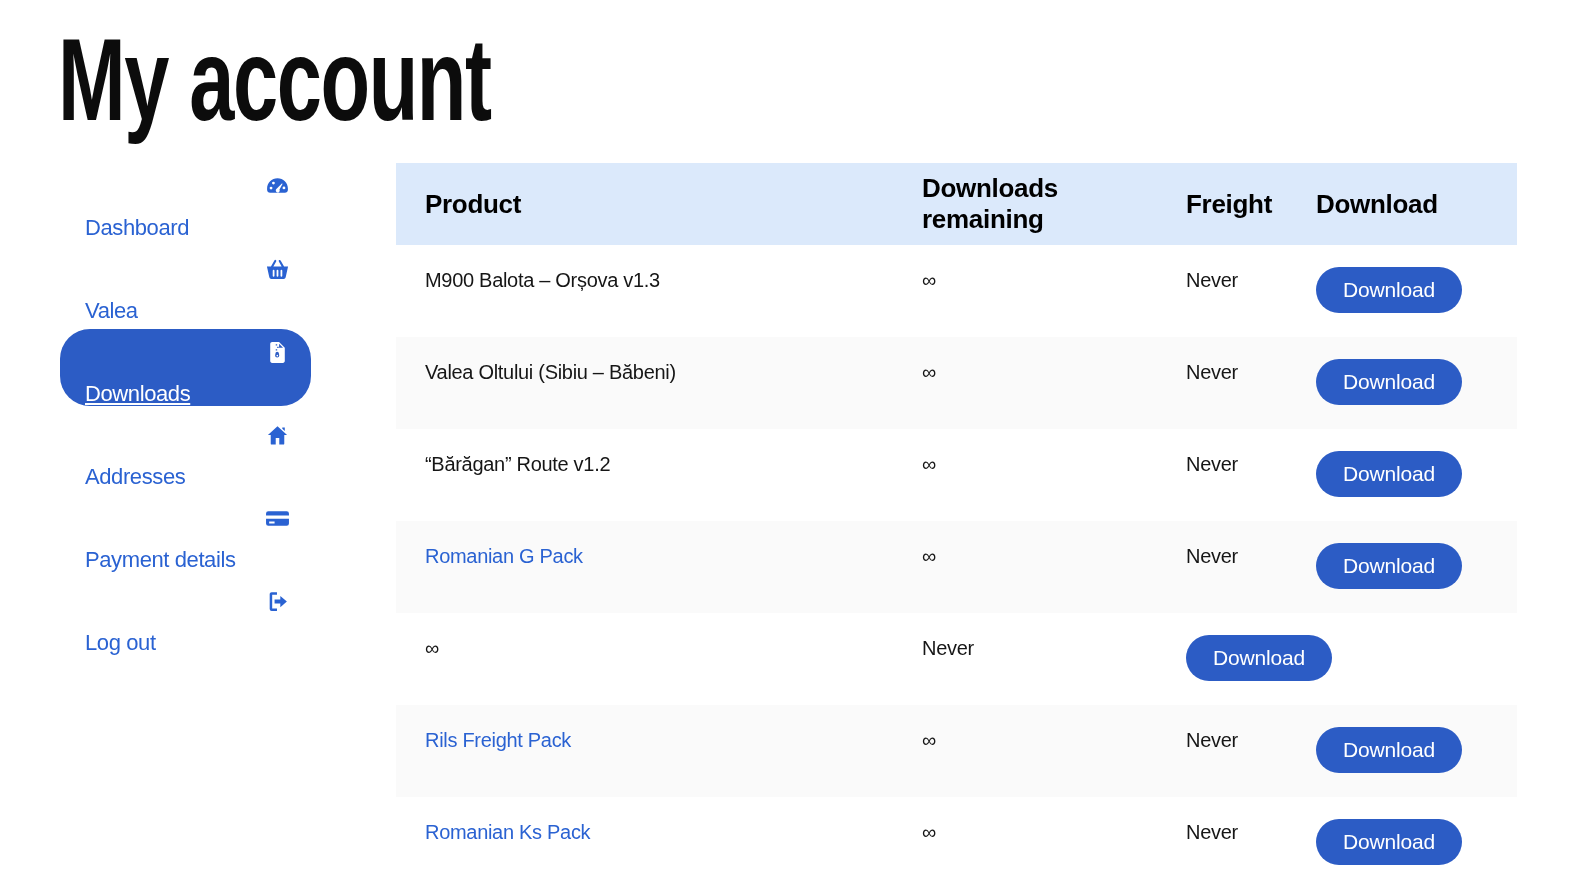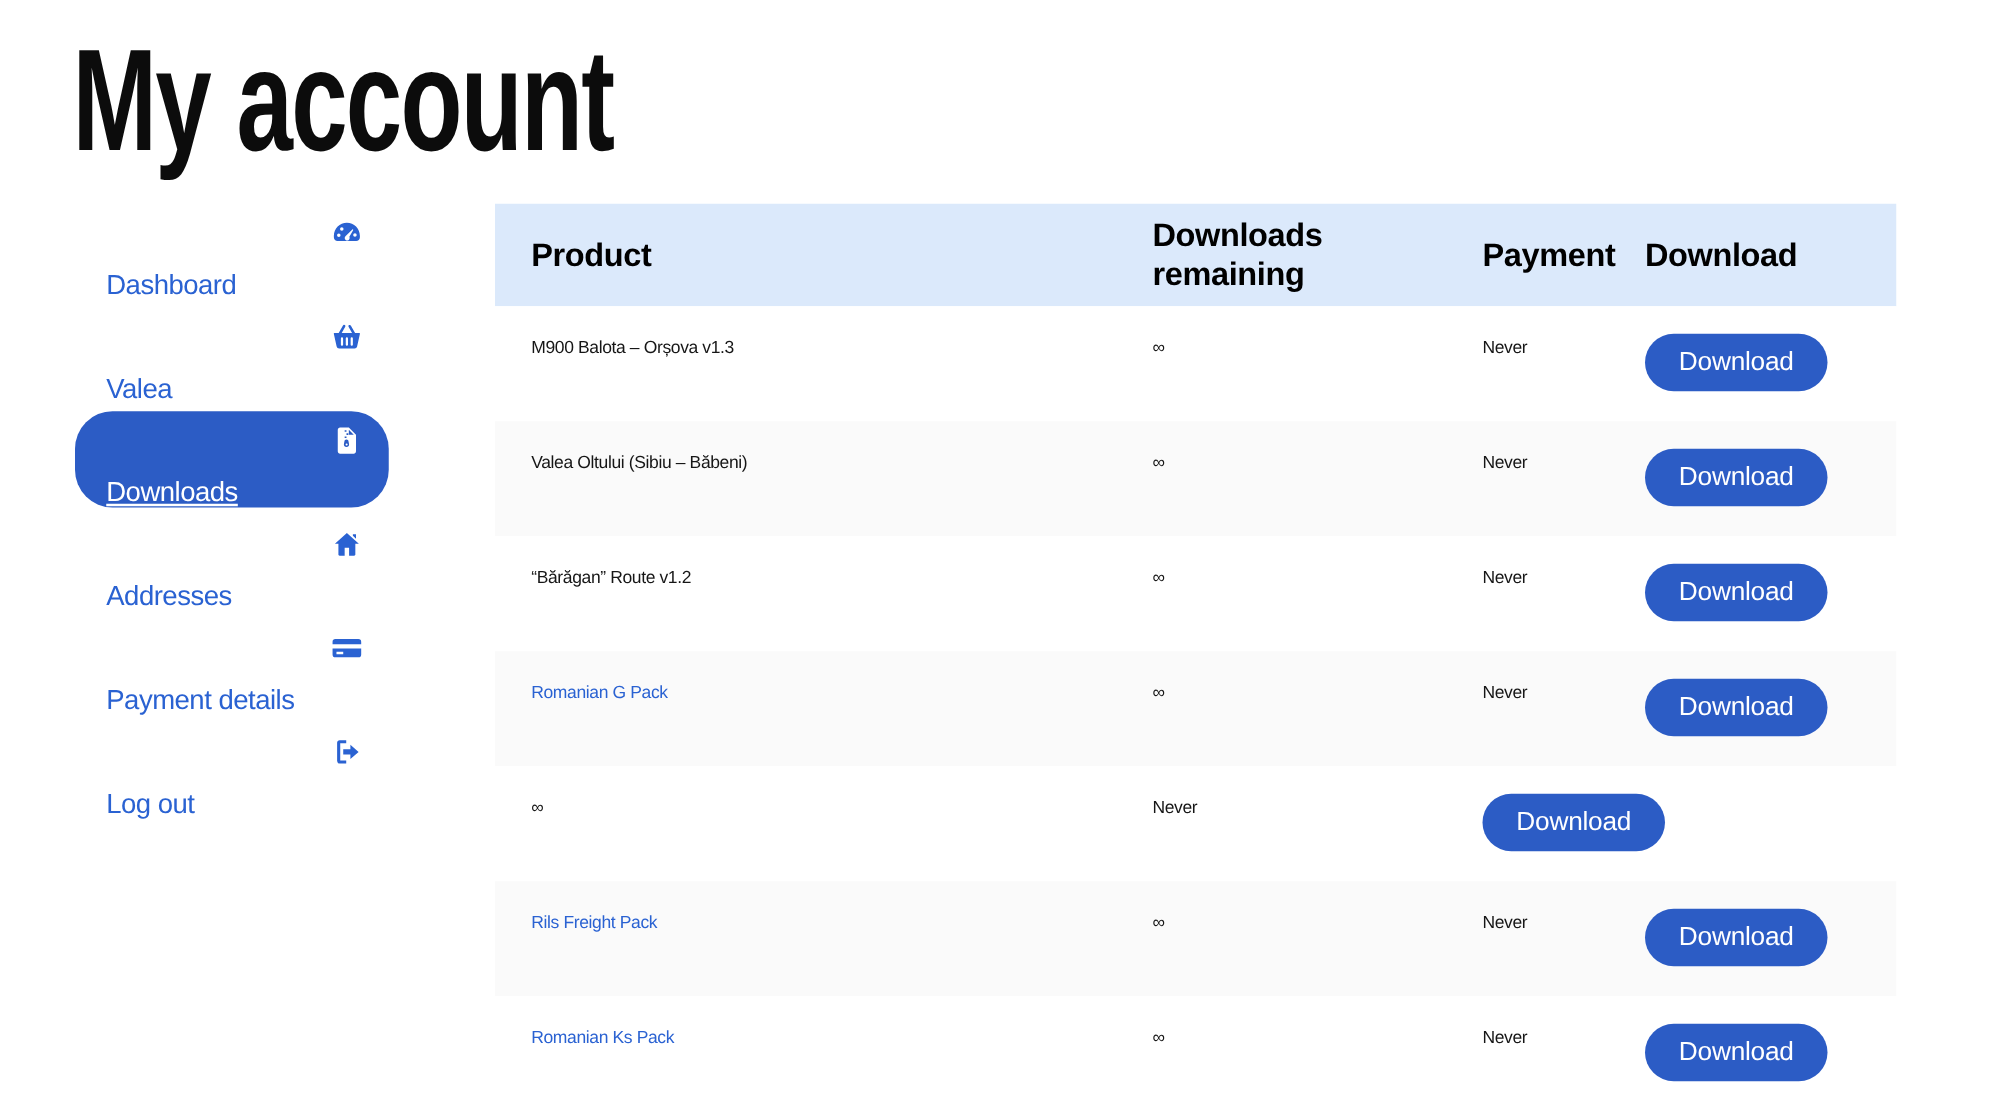--- a/index.html
+++ b/index.html
@@ -40,21 +40,21 @@
     height:82px;background:var(--header-bg);
     display:grid;grid-template-columns:497px 264px 130px 1fr;
     align-items:center;padding:0 29px;
   }
   .th{font-weight:bold;font-size:26px;letter-spacing:-0.3px;color:#000000;}
   .trow{
     height:92px;display:grid;grid-template-columns:497px 264px 130px 1fr;
     align-items:start;padding:0 29px;background:#ffffff;
   }
   .trow:nth-child(even){background:var(--row-alt);}
-  .cell{padding-top:24px;font-size:14px;letter-spacing:-0.3px;color:#161616;}
+  .cell{padding-top:24px;font-size:20px;letter-spacing:-0.3px;color:#161616;}
   .cell.product-link{color:var(--link);cursor:pointer;}
   .btn-cell{padding-top:22px;}
   .download-btn{
     width:146px;height:46px;border:none;border-radius:23px;
     background:var(--accent);color:#ffffff;font-size:21px;
     font-family:inherit;letter-spacing:-0.2px;cursor:pointer;
   }
 </style>
 </head>
 <body>
@@ -109,21 +109,21 @@
         </svg>
     </span>
     <div class="side-label">Log out</div>
   </div>
   </nav>
 
 <section class="main">
   <div class="thead" id="thead">
       <span class="th">Product</span>
       <span class="th">Downloads remaining</span>
-      <span class="th">Payment</span>
+      <span class="th">Freight</span>
       <span class="th">Download</span>
     </div>
   <div id="tbody">
       <div class="trow">
     <div class="cell product">M900 Balota – Orșova v1.3</div>
     <div class="cell remaining">∞</div>
     <div class="cell expires">Never</div>
     <div class="btn-cell">
       <button class="download-btn">Download</button>
     </div>

